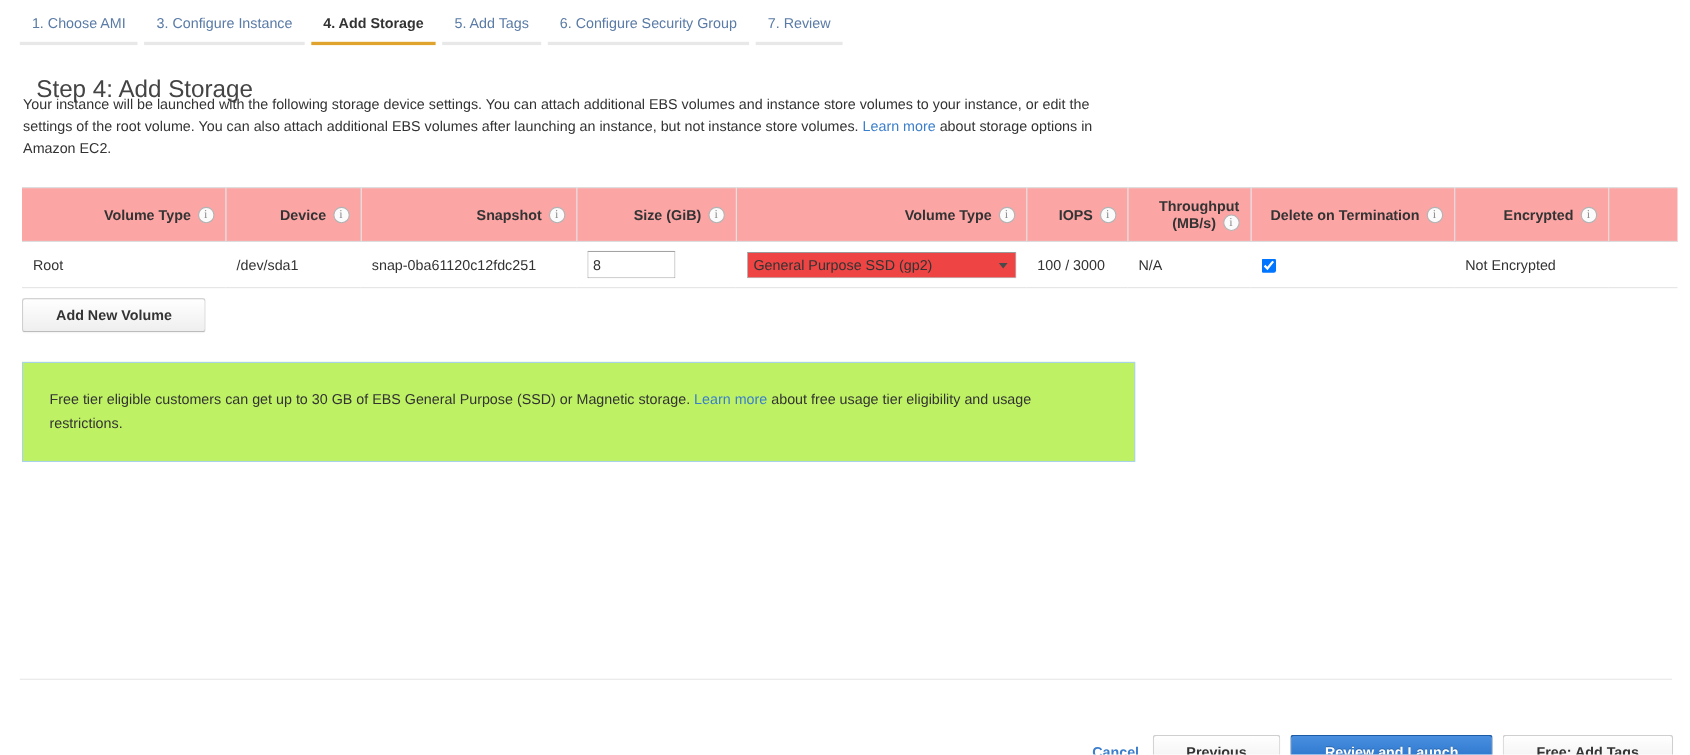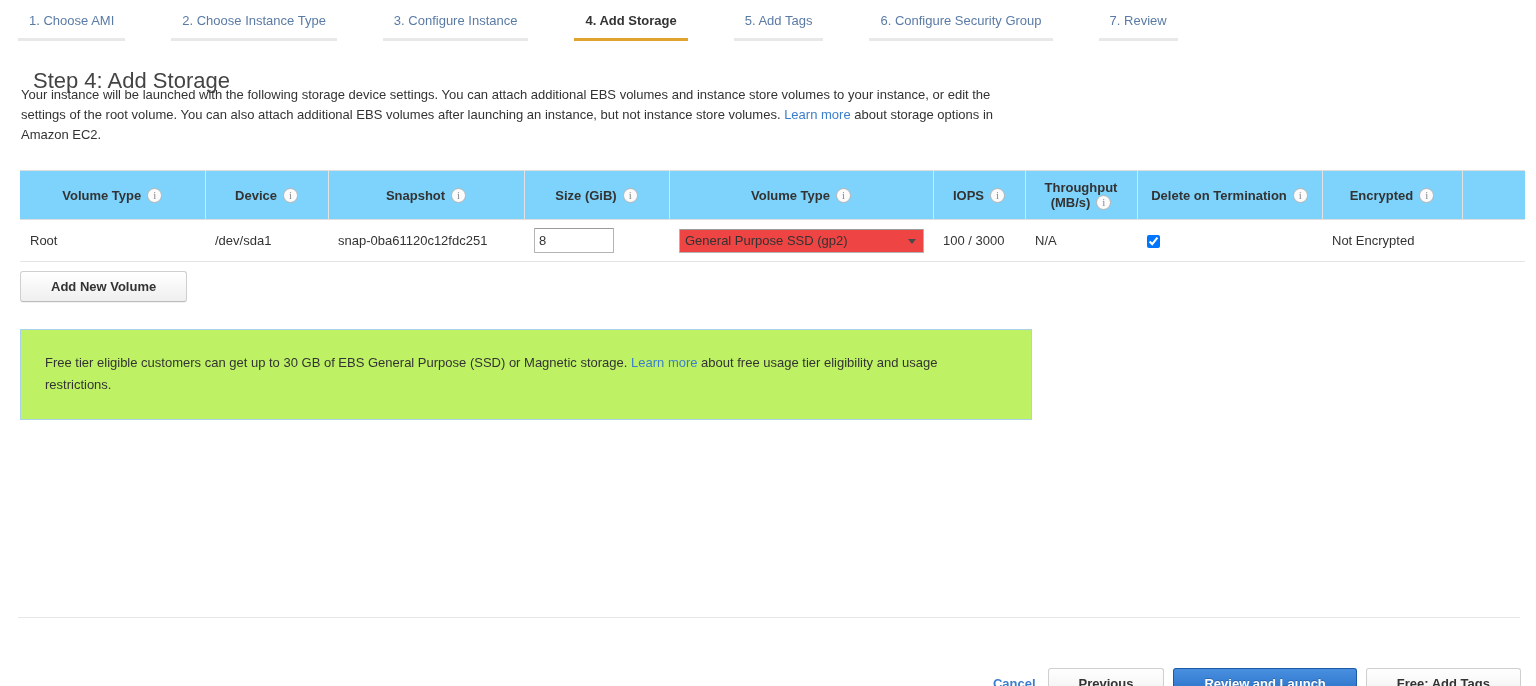--- a/index.html
+++ b/index.html
@@ -20,21 +20,20 @@
 
   
   .wizard-tabs {
     position: absolute;
     top: 13px;
     left: 18px;
     width: 1500px;
     height: 28px;
     display: flex;
     align-items: flex-start;
-    gap: 40px;
   }
   .wizard-tab {
     position: relative;
     padding: 0 11px 9px 11px;
     font-size: 13px;
     line-height: 16px;
     color: #5a7ba6;
     white-space: nowrap;
     cursor: pointer;
     border-bottom: 3px solid #e8e8e8;
@@ -77,26 +76,26 @@
   .storage-table {
     position: absolute;
     top: 170px;
     left: 20px;
     width: 1505px;
     border-collapse: collapse;
     table-layout: fixed;
     font-size: 13px;
   }
   .storage-table thead th {
-    background: #7dd3fc;
+    background: #fca5a5;
     border-top: 1px solid #dddddd;
     border-bottom: 1px solid #dddddd;
     border-right: 1px solid #e2e2e2;
     padding: 9px 10px 9px 10px;
-    text-align: center;
+    text-align: right;
     vertical-align: middle;
     font-size: 13px;
     font-weight: bold;
     color: #333333;
     height: 35px;
     box-sizing: border-box;
   }
   .storage-table thead th:last-child { border-right: none; }
   .storage-table tbody td {
     border-bottom: 1px solid #e4e4e4;
@@ -276,23 +275,20 @@
     border-bottom-color: #17518f;
     text-shadow: 0 -1px 0 rgba(0,0,0,0.22);
   }
 </style>
 </head>
 <body>
 
 <div class="wizard-tabs">
   <div class="wizard-tab">
     <span>1. Choose AMI</span>
-  </div>
-  <div class="wizard-tab">
-    <span>2. Choose Instance Type</span>
   </div>
   <div class="wizard-tab">
     <span>3. Configure Instance</span>
   </div>
   <div class="wizard-tab active">
     <span>4. Add Storage</span>
   </div>
   <div class="wizard-tab">
     <span>5. Add Tags</span>
   </div>

